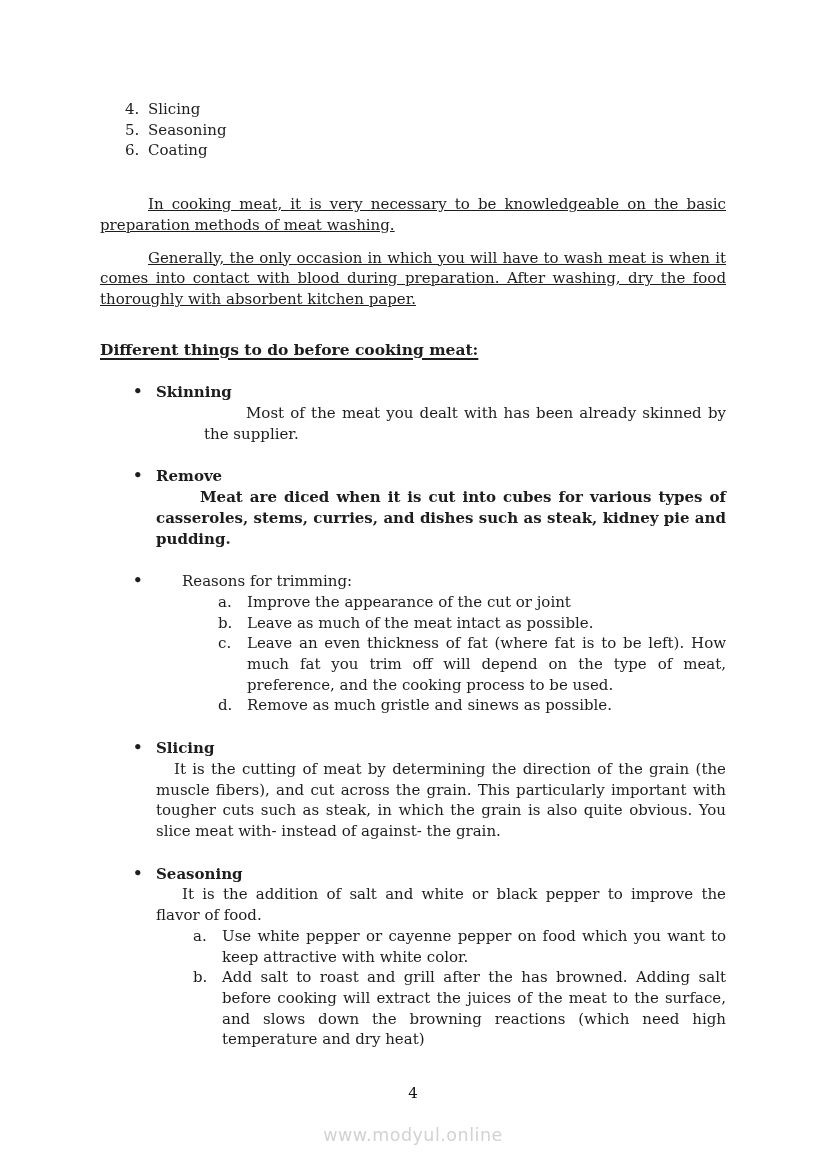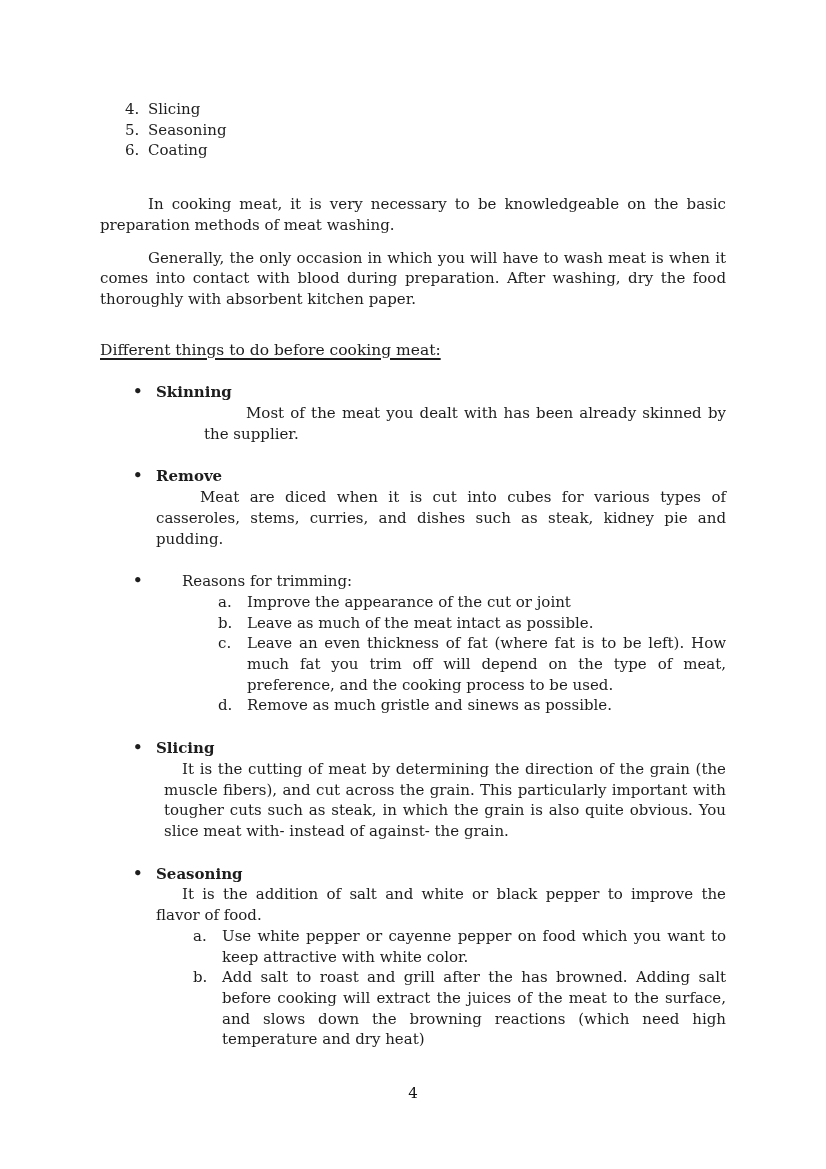--- a/index.html
+++ b/index.html
@@ -20,32 +20,32 @@
     top: 99px;
     width: 626px;
   }
 
   
   .num-list { margin: 0; padding: 0 0 0 25px; }
   .num-row { display: flex; }
   .num-marker { width: 23px; flex: none; }
 
   
-  .intro { margin-top: 33px; }
+  .intro { margin-top: 33px; text-decoration: underline; }
   .intro p {
     margin: 0 0 12px 0;
     text-align: justify;
     text-indent: 48px;
   }
 
   
   .heading {
     margin: 30px 0 14px 0;
     font-size: 15.5px;
-    font-weight: normal;
+    font-weight: bold;
   }
   .heading span {
     text-decoration: underline;
     text-decoration-thickness: 1.5px;
     text-underline-offset: 3px;
   }
 
   
   .bullets { margin: 0; padding: 0; list-style: none; }
   .bullet-item {
@@ -121,21 +121,21 @@
 
     <ul class="bullets">
         <li class="bullet-item">
           <span class="dot">•</span>
           <div class="term">Skinning</div>
           <div class="body" style="text-indent: 42px; margin-left: 48px;">Most of the meat you dealt with has been already skinned by the supplier.</div>
         </li>
         <li class="bullet-item">
           <span class="dot">•</span>
           <div class="term">Remove</div>
-          <div class="body" style="text-indent: 44px;">Meat are diced when it is cut into cubes for various types of casseroles, stems, curries, and dishes such as steak, kidney pie and pudding.</div>
+          <div class="body" style="text-indent: 44px; font-weight: bold;">Meat are diced when it is cut into cubes for various types of casseroles, stems, curries, and dishes such as steak, kidney pie and pudding.</div>
         </li>
         <li class="bullet-item">
           <span class="dot">•</span>
           <div class="body" style="text-indent: 26px;">Reasons for trimming:</div>
           <ol class="sub" style="margin-left: 62px;">
             <li class="sub-item">
               <span class="sub-marker">a.</span>
               <div class="sub-text">Improve the appearance of the cut or joint</div>
             </li>
             <li class="sub-item">
@@ -148,21 +148,21 @@
             </li>
             <li class="sub-item">
               <span class="sub-marker">d.</span>
               <div class="sub-text">Remove as much gristle and sinews as possible.</div>
             </li>
           </ol>
         </li>
         <li class="bullet-item">
           <span class="dot">•</span>
           <div class="term">Slicing</div>
-          <div class="body" style="text-indent: 18px; margin-left: 8px;">It is the cutting of meat by determining the direction of the grain (the muscle fibers), and cut across the grain. This particularly important with tougher cuts such as steak, in which the grain is also quite obvious. You slice meat with- instead of against- the grain.</div>
+          <div class="body" style="text-indent: 18px;">It is the cutting of meat by determining the direction of the grain (the muscle fibers), and cut across the grain. This particularly important with tougher cuts such as steak, in which the grain is also quite obvious. You slice meat with- instead of against- the grain.</div>
         </li>
         <li class="bullet-item">
           <span class="dot">•</span>
           <div class="term">Seasoning</div>
           <div class="body" style="text-indent: 26px;">It is the addition of salt and white or black pepper to improve the flavor of food.</div>
           <ol class="sub" style="margin-left: 37px;">
             <li class="sub-item">
               <span class="sub-marker">a.</span>
               <div class="sub-text">Use white pepper or cayenne pepper on food which you want to keep attractive with white color.</div>
             </li>
@@ -170,13 +170,14 @@
               <span class="sub-marker">b.</span>
               <div class="sub-text">Add salt to roast and grill after the has browned. Adding salt before cooking will extract the juices of the meat to the surface, and slows down the browning reactions (which need high temperature and dry heat)</div>
             </li>
           </ol>
         </li>
       </ul>
 
   </div>
 
   <div class="page-number">4</div>
+  <div class="watermark">www.modyul.online</div>
 </div>
 
 </body></html>

